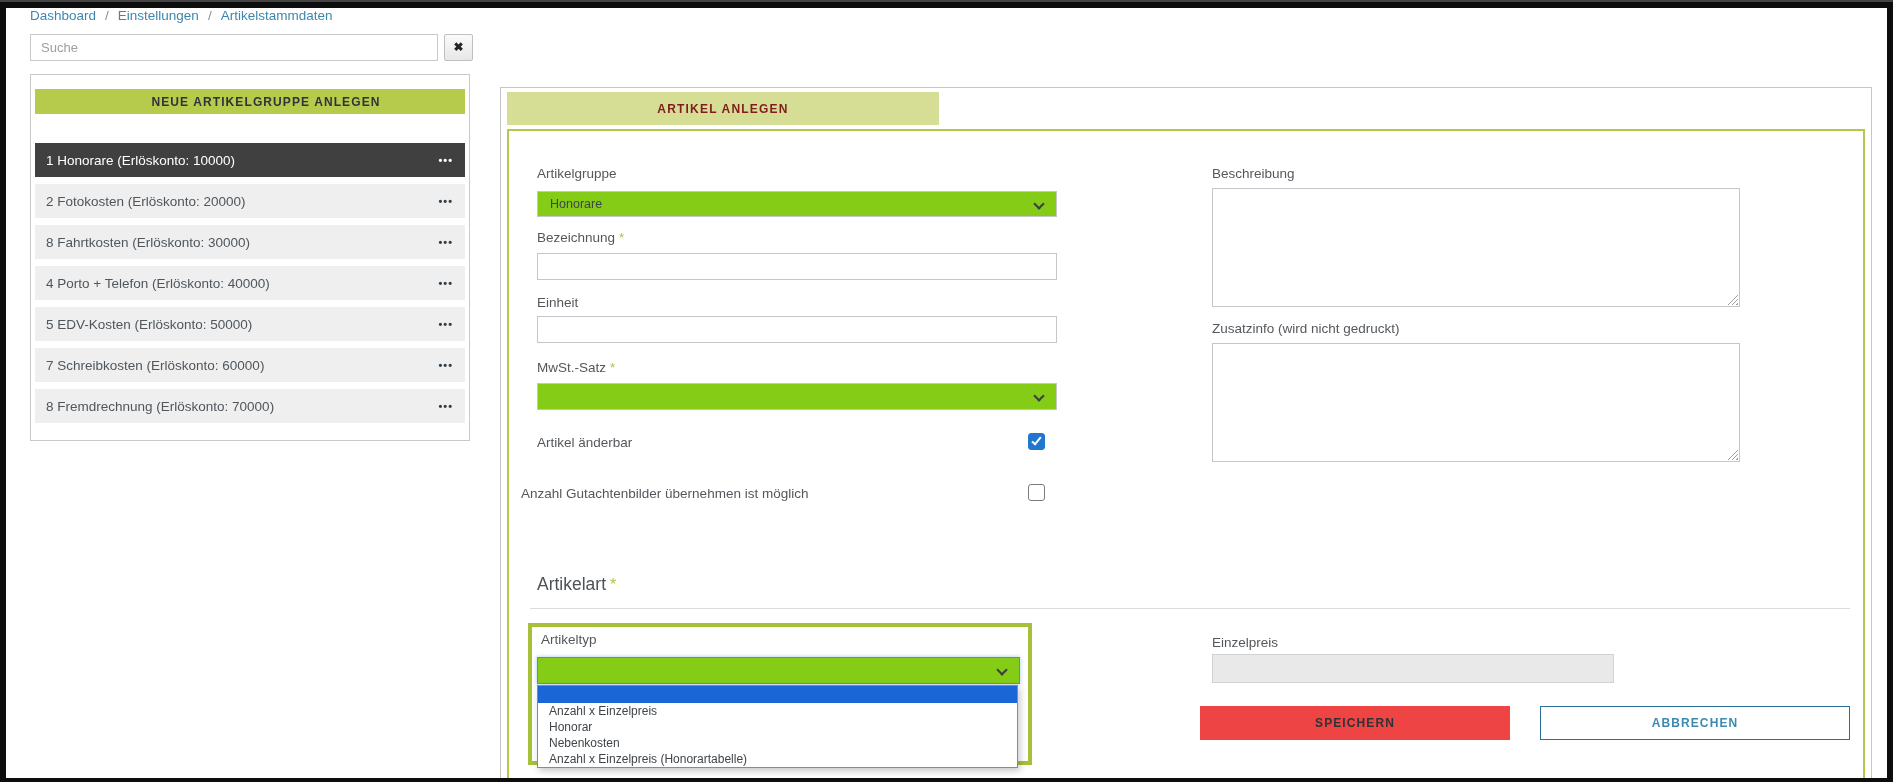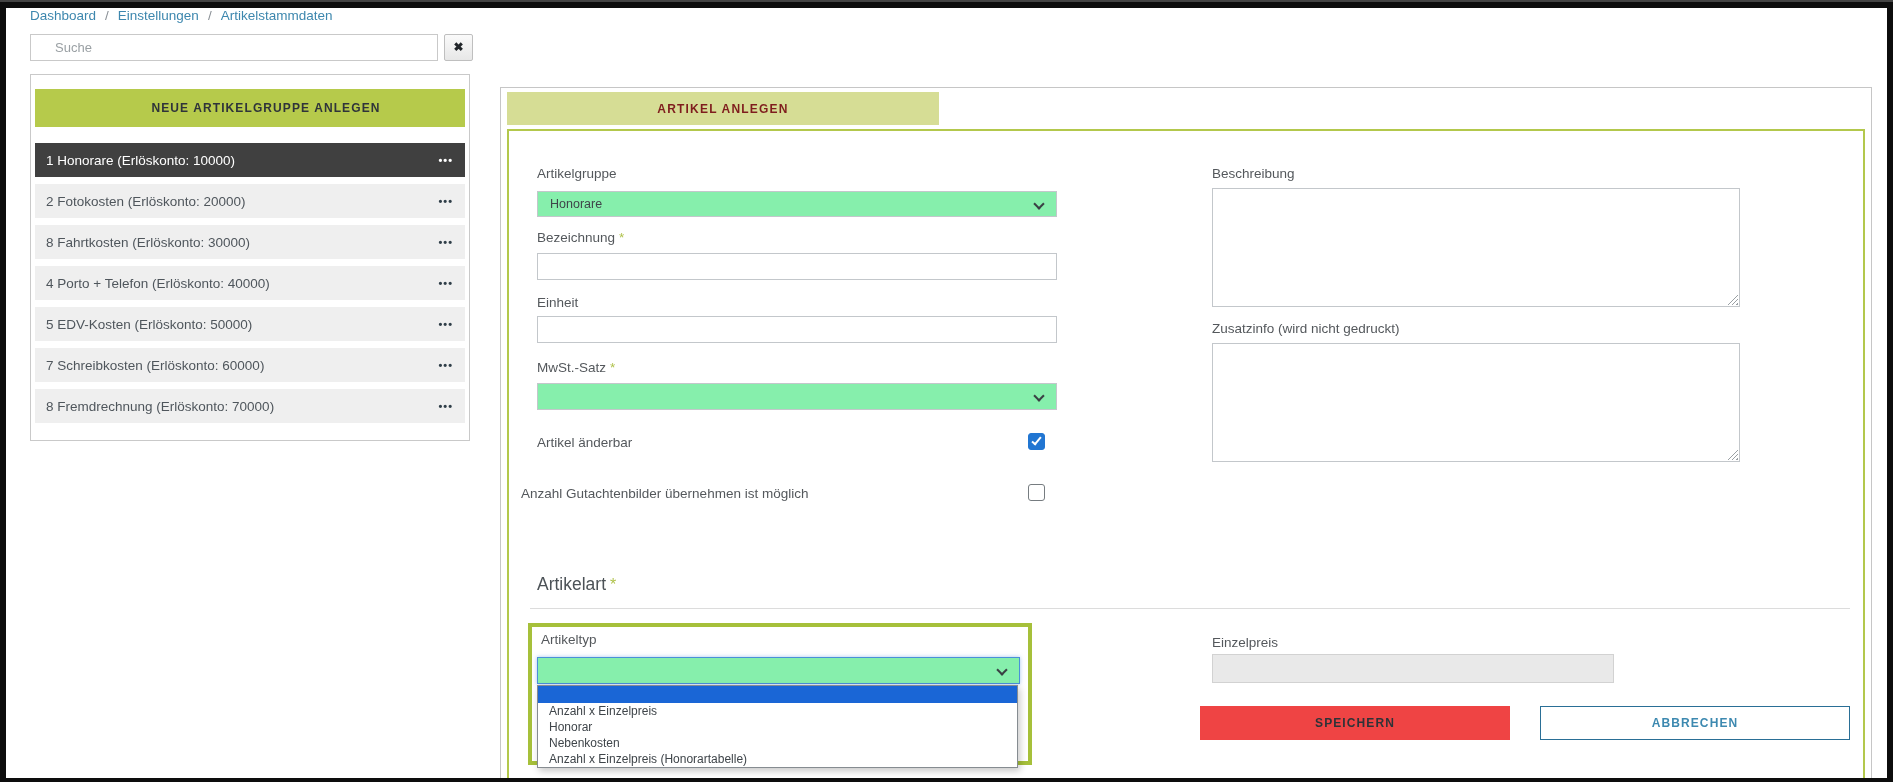--- a/index.html
+++ b/index.html
@@ -12,30 +12,30 @@
   .frame { position:absolute; inset:0; border:6px solid #0d0d0d; pointer-events:none; z-index:60; }
 
   
   .breadcrumb { position:absolute; left:30px; top:6px; display:flex; gap:9px; align-items:center;
     font-size:13.5px; }
   .crumb { color:#3d87ae; cursor:pointer; }
   .crumb-sep { color:#8a9096; }
 
   
   .search-input { position:absolute; left:30px; top:32px; width:408px; height:27px;
-    border:1px solid #c9c9c9; padding:0 24px; font-size:13px; color:#444; outline:none; }
+    border:1px solid #c9c9c9; padding:0 10px; font-size:13px; color:#444; outline:none; }
   .search-input::placeholder { color:#9aa0a4; }
   .clear-btn { position:absolute; left:444px; top:32px; width:29px; height:27px;
     background:linear-gradient(#fafafa,#e7e7e7); border:1px solid #bfbfbf; border-radius:2px;
     font-size:12px; font-weight:bold; color:#22262a; cursor:pointer; line-height:25px; text-align:center; }
 
   
   .sidebar { position:absolute; left:30px; top:72px; width:440px; height:367px;
     border:1px solid #c9c9c9; background:#fff; }
-  .new-group-btn { position:absolute; left:4px; top:14px; width:430px; height:38px;
+  .new-group-btn { position:absolute; left:4px; top:14px; width:430px; height:25px;
     background:#b6ca4b; border:none; color:#2f343a; font-family:"Liberation Sans",sans-serif;
     font-size:12px; font-weight:bold; letter-spacing:1.1px; cursor:pointer;padding-left:32px; }
   .group-list { position:absolute; left:4px; top:68px; width:430px; }
   .group-item { height:34px; margin-bottom:7px; background:#efefef; display:flex;
     align-items:center; justify-content:space-between; padding:0 12px 0 11px;
     font-size:13.5px; color:#4f565c; cursor:pointer; }
   .group-item.selected { background:#404040; color:#ffffff; }
   .item-menu { font-size:11px; font-weight:bold; letter-spacing:1px; color:#2f3e48; cursor:pointer; line-height:10px; }
   .group-item.selected .item-menu { color:#ffffff; }
 
@@ -46,21 +46,21 @@
     border:none; color:#7f1d1d; font-family:"Liberation Sans",sans-serif; font-size:12px;
     font-weight:bold; letter-spacing:1.2px; cursor:pointer; z-index:2; }
   .panel { position:absolute; left:507px; top:127px; width:1358px; height:660px;
     border:2px solid #b3c84c; background:#fff; }
 
   
   .lbl { position:absolute; font-size:13.5px; color:#54585c; white-space:nowrap; }
   .req { color:#b0c24c; margin-left:4px; }
   .txt-input { position:absolute; height:27px; border:1px solid #c3c7cb; background:#fff;
     font-size:12.5px; color:#444; padding:0 10px; outline:none; width:520px; }
-  .sel { position:absolute; height:26px; border:1px solid #c3c7cb; background:#86efac;
+  .sel { position:absolute; height:26px; border:1px solid #c3c7cb; background:#84cc16;
     font-size:12.5px; color:#3f454a; line-height:24px; padding-left:12px; cursor:pointer; width:520px; }
   .chev { position:absolute; right:13px; top:8px; width:8px; height:8px;
     border-right:2px solid #3a3f44; border-bottom:2px solid #3a3f44; transform:rotate(45deg); }
   .ta { position:absolute; width:528px; height:119px; border:1px solid #c3c7cb; background:#fff; }
   .ta .grip { position:absolute; right:1px; bottom:1px; width:11px; height:11px;
     background:repeating-linear-gradient(135deg,#ffffff 0 2px,#9aa0a4 2px 3px);
     clip-path:polygon(100% 0,100% 100%,0 100%); cursor:nwse-resize; }
 
   
   .cb { position:absolute; width:17px; height:17px; border-radius:3px; cursor:pointer; }

